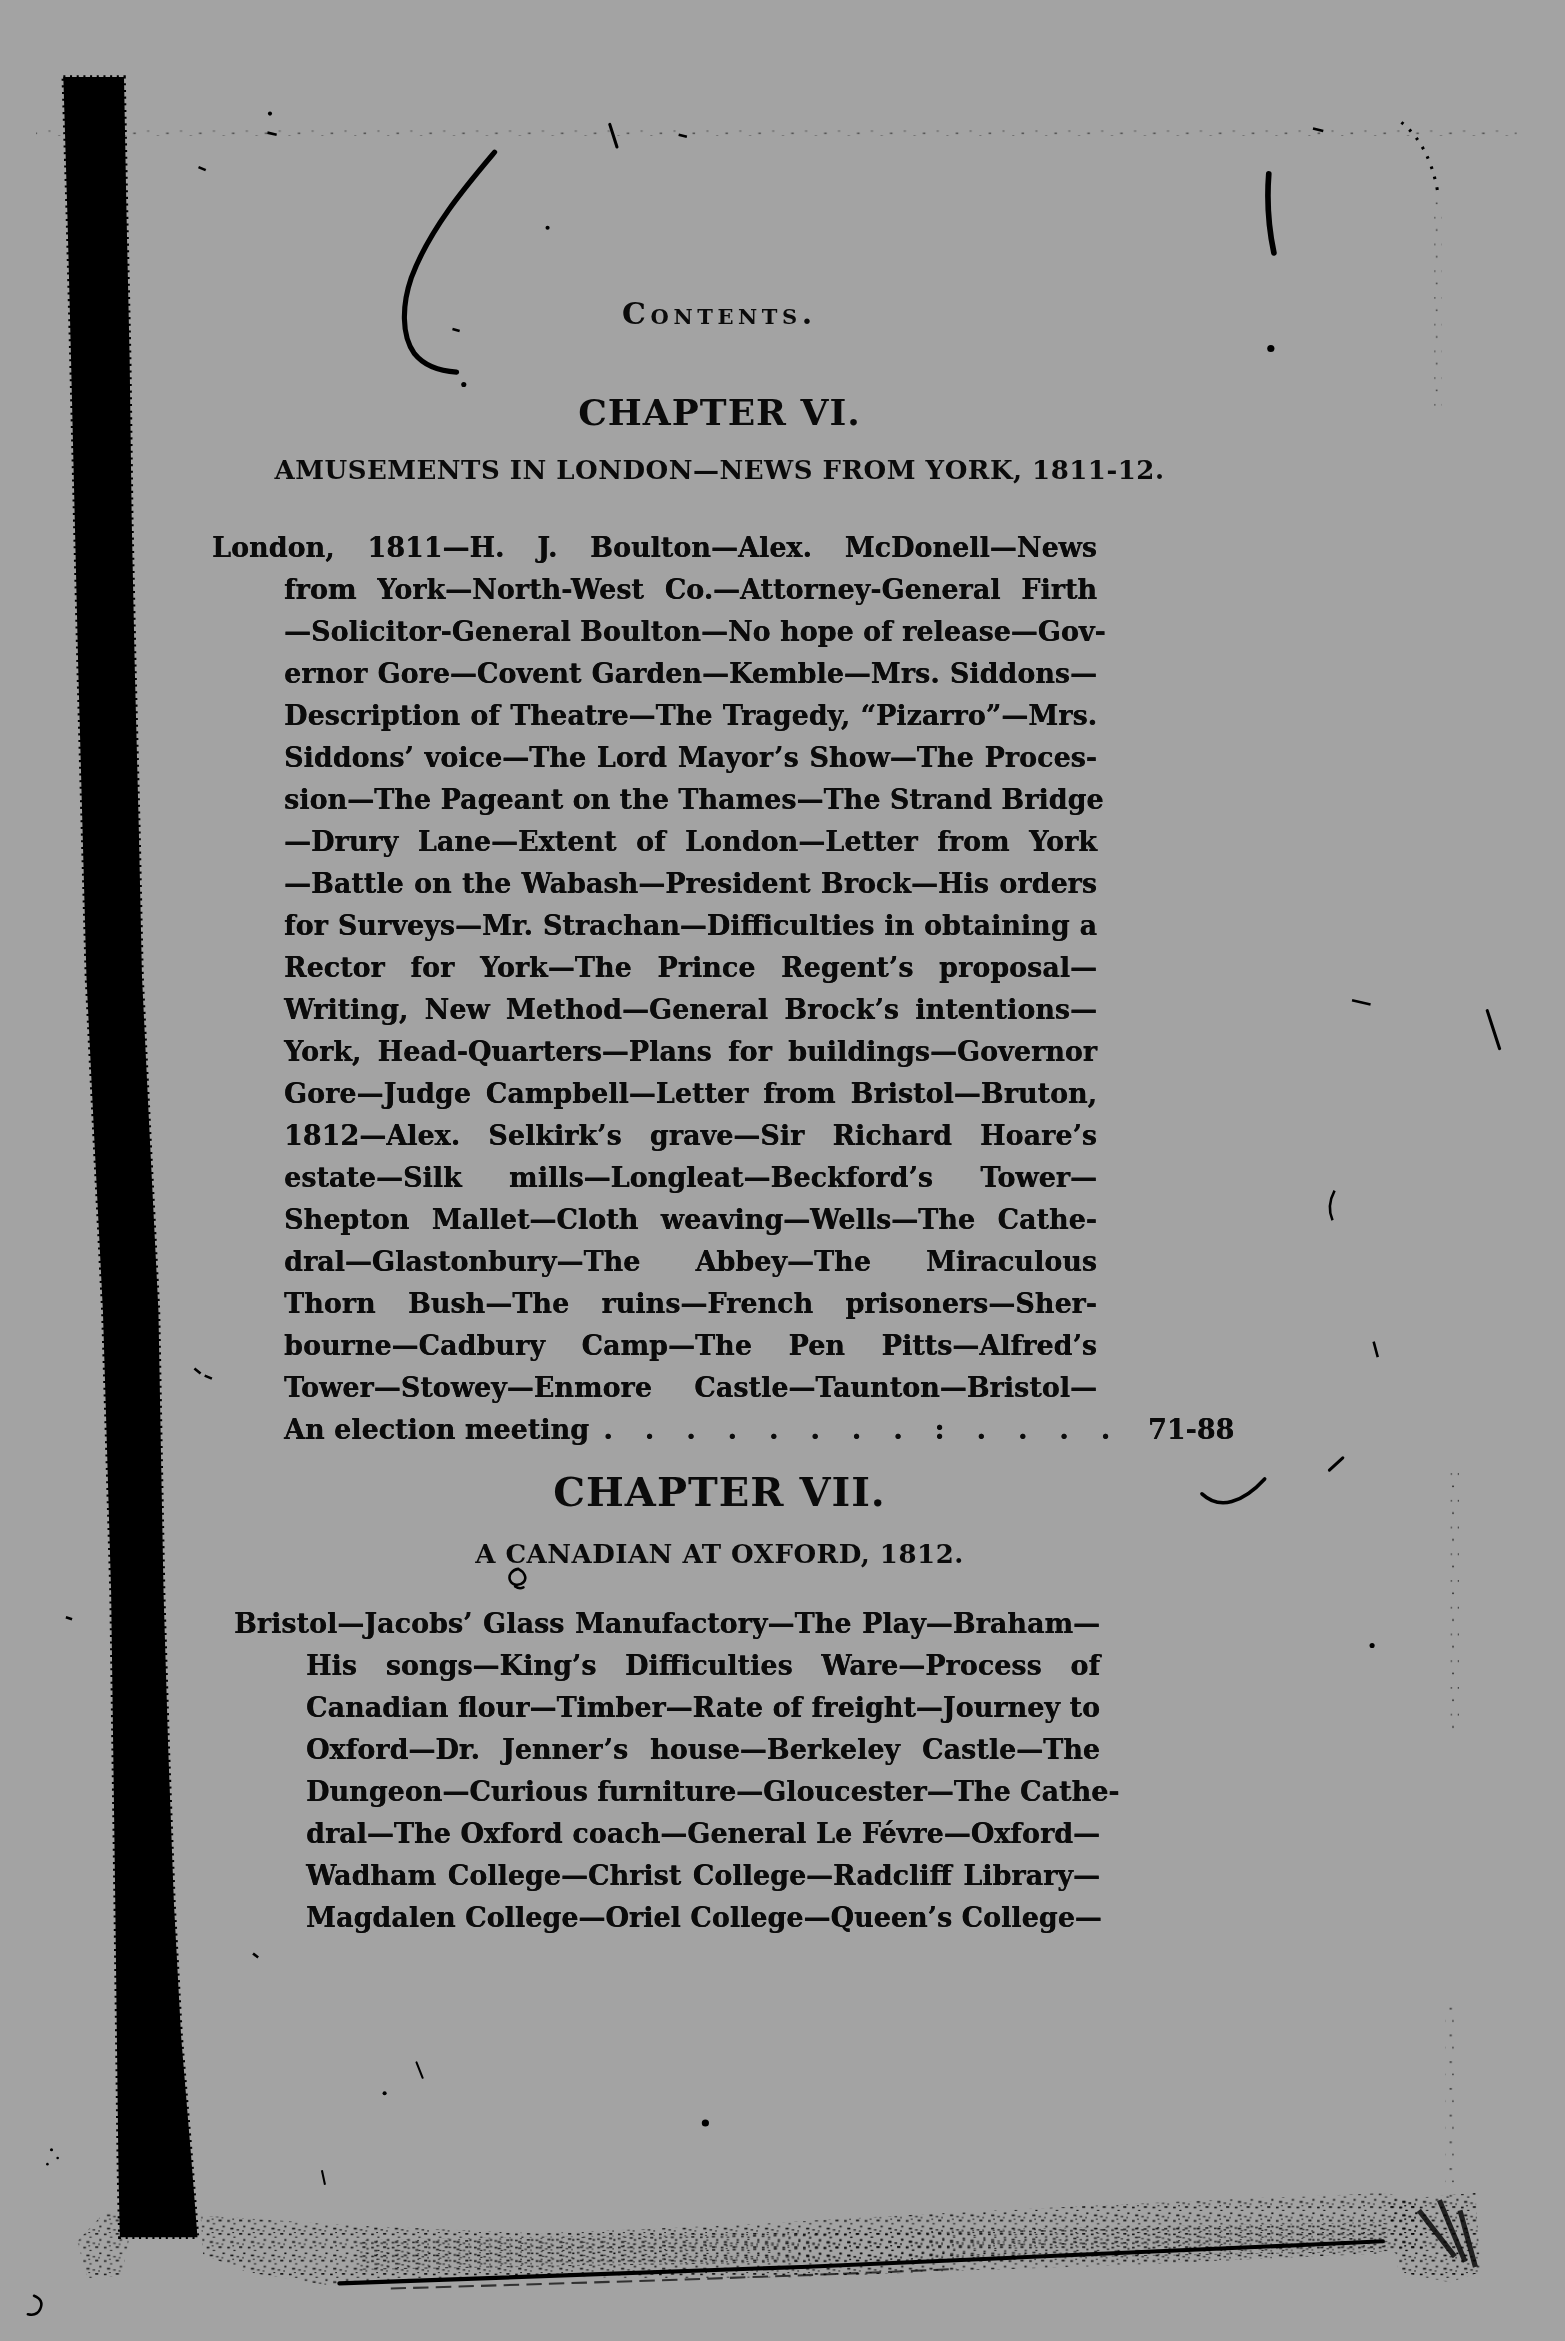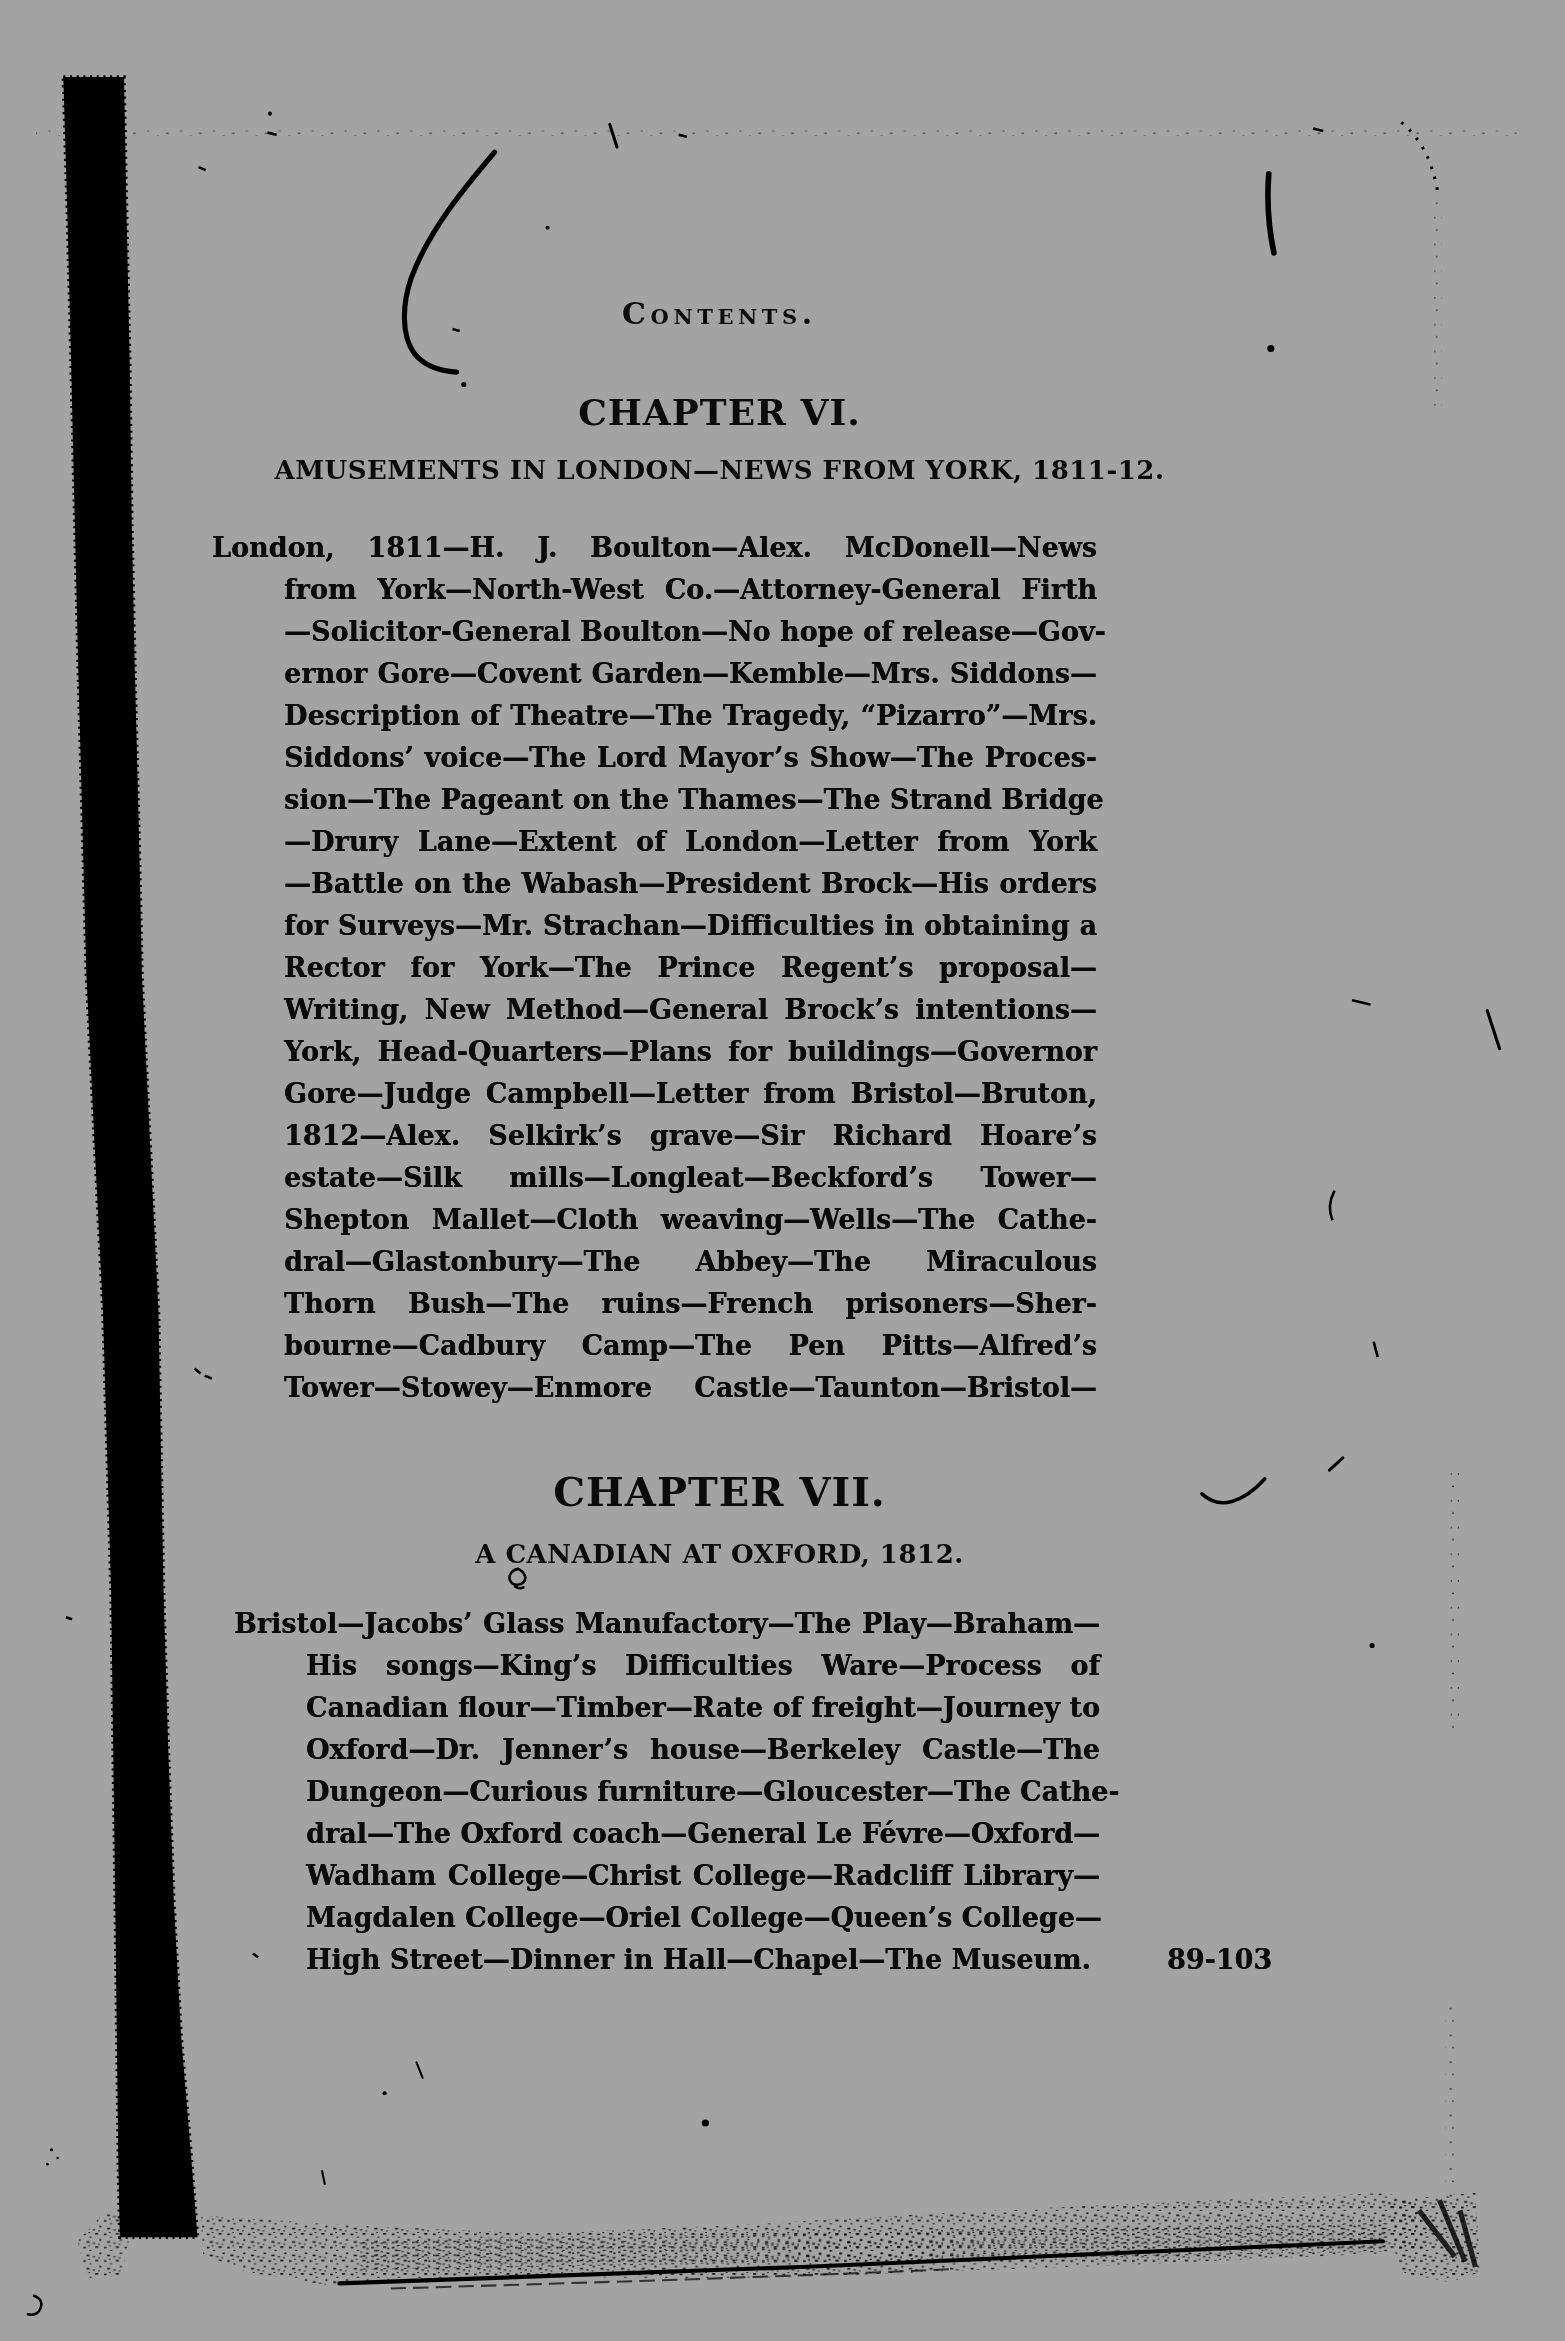--- a/index.html
+++ b/index.html
@@ -135,36 +135,36 @@
         <div class="tline">Writing, New Method—General Brock’s intentions—</div>
         <div class="tline">York, Head-Quarters—Plans for buildings—Governor</div>
         <div class="tline">Gore—Judge Campbell—Letter from Bristol—Bruton,</div>
         <div class="tline">1812—Alex. Selkirk’s grave—Sir Richard Hoare’s</div>
         <div class="tline">estate—Silk mills—Longleat—Beckford’s Tower—</div>
         <div class="tline">Shepton Mallet—Cloth weaving—Wells—The Cathe-</div>
         <div class="tline">dral—Glastonbury—The Abbey—The Miraculous</div>
         <div class="tline">Thorn Bush—The ruins—French prisoners—Sher-</div>
         <div class="tline">bourne—Cadbury Camp—The Pen Pitts—Alfred’s</div>
         <div class="tline">Tower—Stowey—Enmore Castle—Taunton—Bristol—</div>
+        <div class="tline last">
+        <span>An election meeting</span><span class="dots">. . . . . . . . : . . . .</span>
+        <span class="pnum">71-88</span>
+      </div>
     </div>
   </section>
 
   <section>
     <div class="h ch7-heading">CHAPTER VII.</div>
     <div class="h ch7-subtitle">A CANADIAN AT OXFORD, 1812.</div>
     <div class="para p2">
       <div class="tline first">Bristol—Jacobs’ Glass Manufactory—The Play—Braham—</div>
         <div class="tline">His songs—King’s Difficulties Ware—Process of</div>
         <div class="tline">Canadian flour—Timber—Rate of freight—Journey to</div>
         <div class="tline">Oxford—Dr. Jenner’s house—Berkeley Castle—The</div>
         <div class="tline">Dungeon—Curious furniture—Gloucester—The Cathe-</div>
         <div class="tline">dral—The Oxford coach—General Le Févre—Oxford—</div>
         <div class="tline">Wadham College—Christ College—Radcliff Library—</div>
         <div class="tline">Magdalen College—Oriel College—Queen’s College—</div>
-        <div class="tline last">
-        <span>High Street—Dinner in Hall—Chapel—The Museum.</span><span class="dots"></span>
-        <span class="pnum">89-103</span>
-      </div>
     </div>
   </section>
 
 </div>
 
 
 </body></html>

